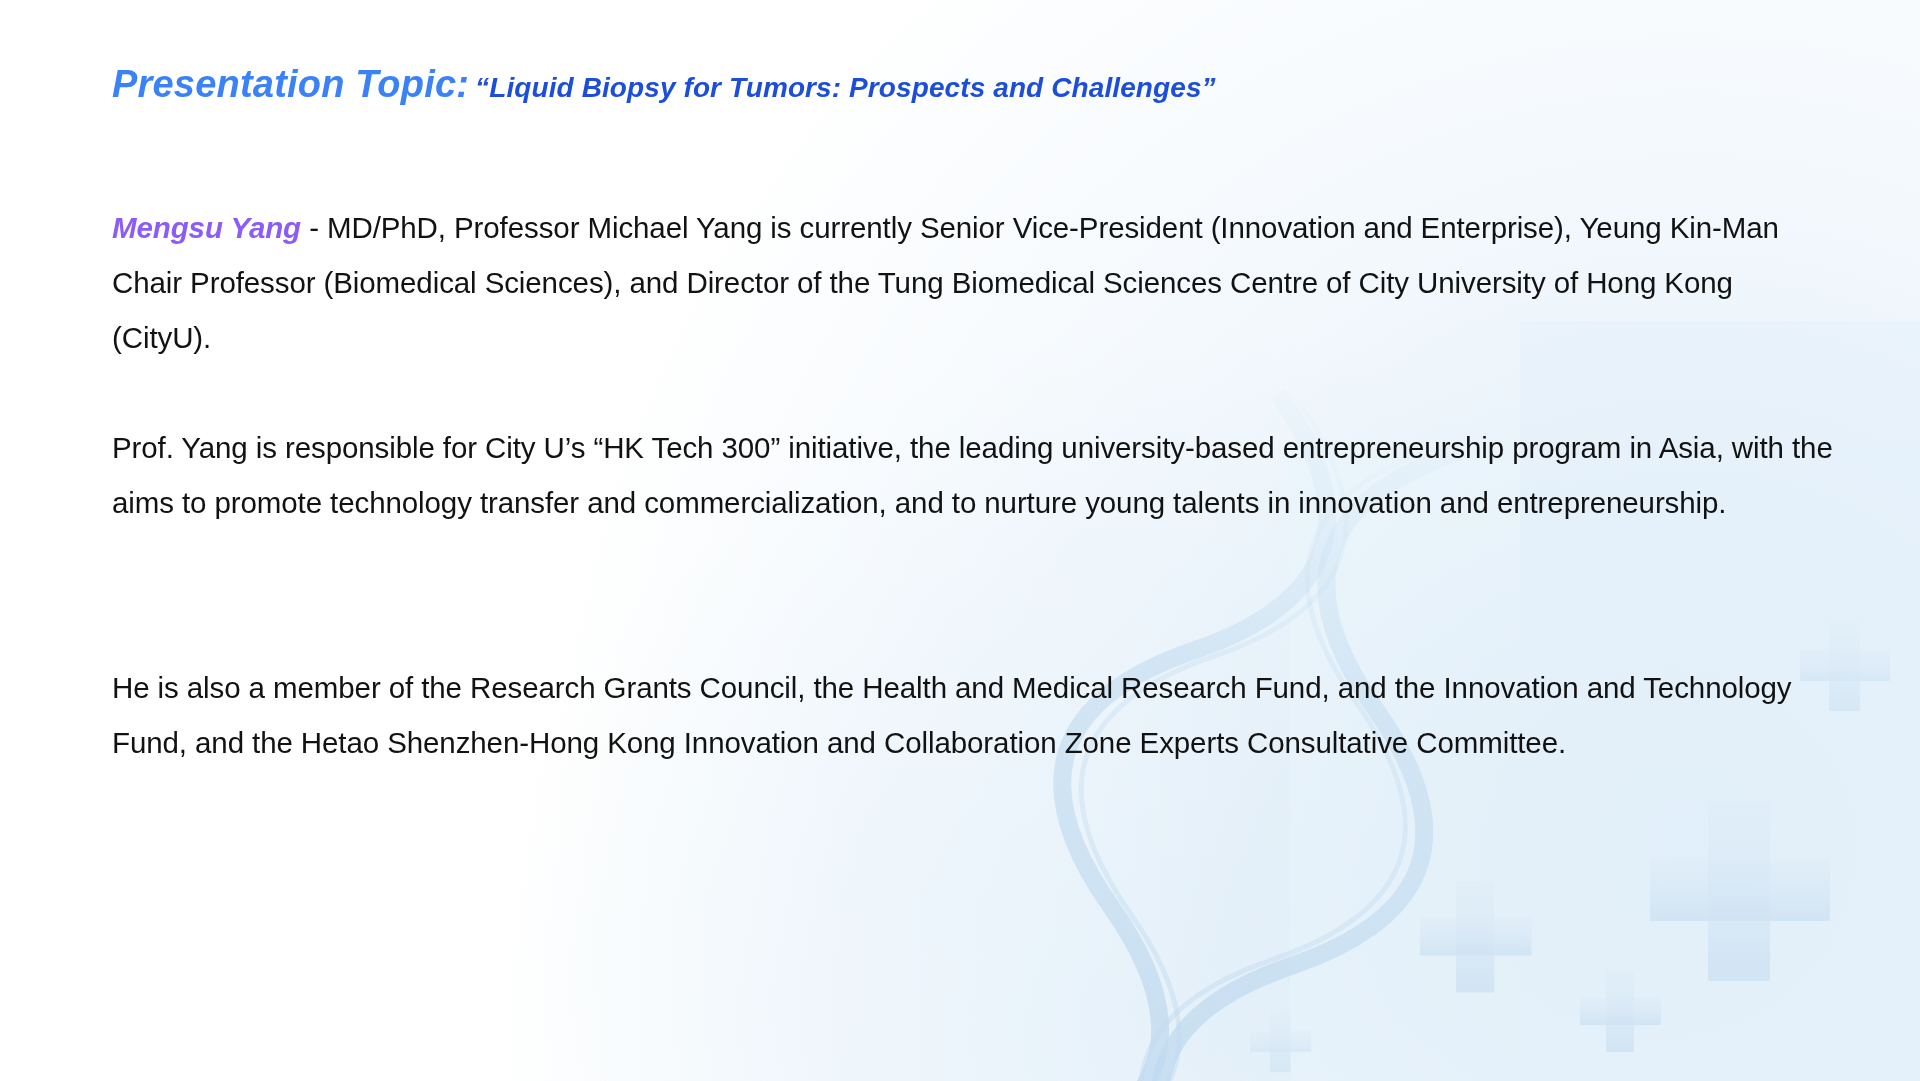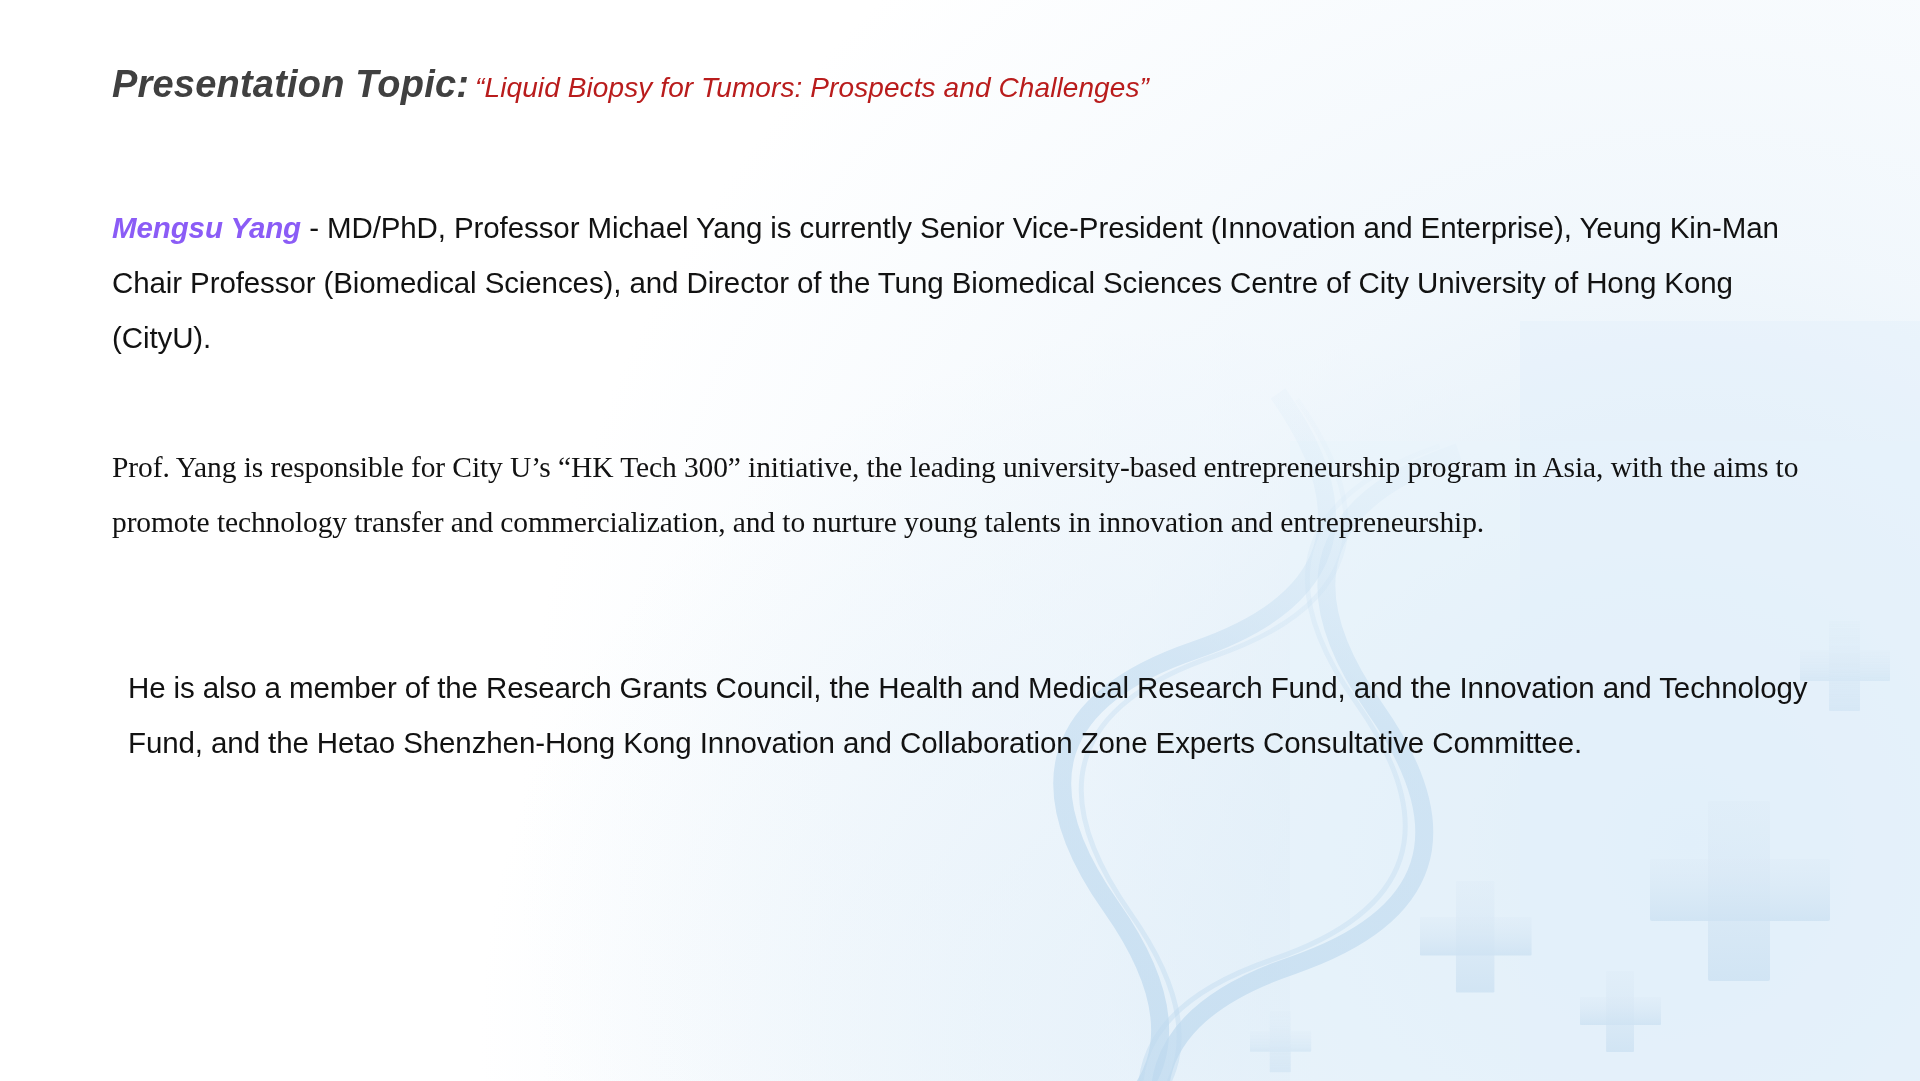--- a/index.html
+++ b/index.html
@@ -55,45 +55,45 @@
   .title-line {
     position: absolute;
     left: 112px;
     top: 63px;
     white-space: nowrap;
   }
   .title-main {
     font-size: 38px;
     font-weight: bold;
     font-style: italic;
-    color: #404040;
+    color: #3b82f6;
     letter-spacing: 0.2px;
   }
   .title-sub {
     font-size: 28px;
-    font-weight: normal;
+    font-weight: bold;
     font-style: italic;
-    color: #b91c1c;
+    color: #1d4ed8;
     letter-spacing: 0.1px;
     margin-left: 6px;
   }
 
   .body-block {
     position: absolute;
     left: 112px;
     width: 1700px;
     color: #121212;
     font-size: 29.5px;
     line-height: 55px;
     font-weight: 400;
     letter-spacing: -0.1px;
   }
   #para-bio   { top: 200px; width: 1720px; }
-  #para-hk300 { top: 440px; width: 1745px; font-family: Liberation Serif, serif; }
-  #para-member{ top: 660px; width: 1730px; margin-left: 16px; }
+  #para-hk300 { top: 420px; width: 1745px; }
+  #para-member{ top: 660px; width: 1730px; }
 
   .name-highlight {
     color: #8b5cf6;
     font-style: italic;
     font-weight: bold;
   }
 </style>
 </head>
 <body>
 

